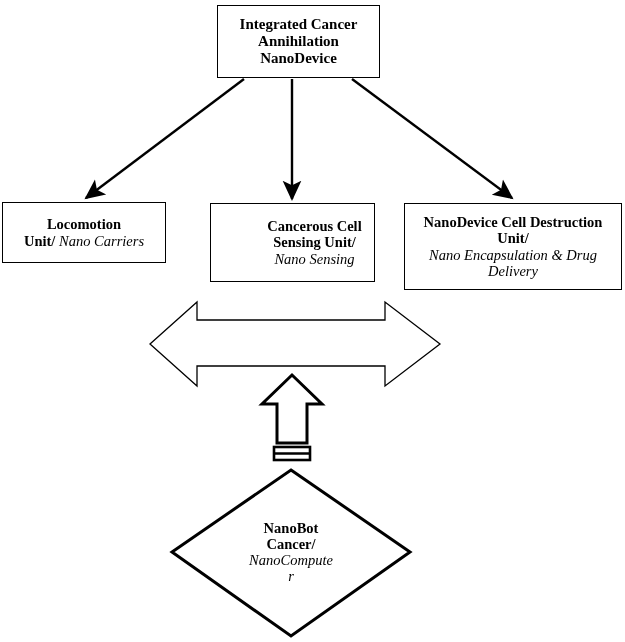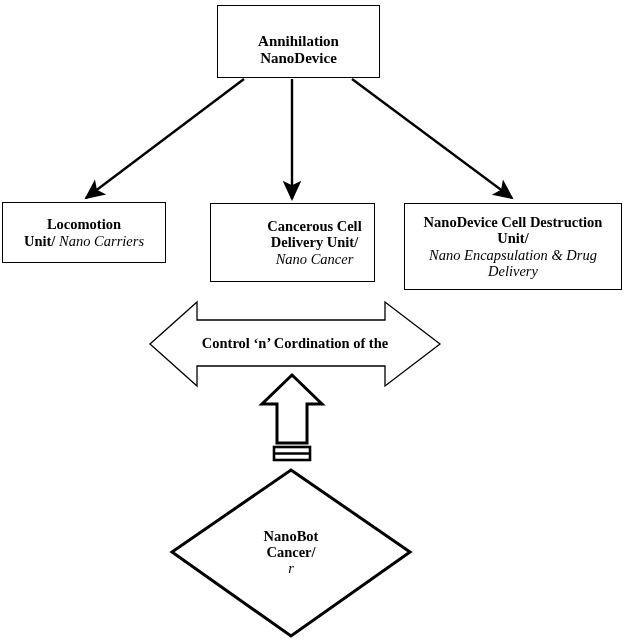--- a/index.html
+++ b/index.html
@@ -75,56 +75,57 @@
     <polygon points="292,375 322,404 307,404 307,443 277,443 277,404 262,404" fill="#ffffff" stroke="#000000" stroke-width="3"></polygon>
 
     <rect x="274" y="447" width="36" height="13" fill="#ffffff" stroke="#000000" stroke-width="2.6"></rect>
     <line x1="274" y1="453.5" x2="310" y2="453.5" stroke="#000000" stroke-width="2.6"></line>
 
     <polygon points="291,470 410,552 291,636 172,552" fill="#ffffff" stroke="#000000" stroke-width="3"></polygon>
   </svg>
 
   <div class="node boxnode" id="top-box">
     <span class="txt b">
-      <br>
+      <span>Integrated Cancer</span><br>
       <span>Annihilation</span><br>
       <span>NanoDevice</span>
     </span>
   </div>
 
   <div class="node boxnode" id="loc-box">
     <span class="txt">
       <span class="b">Locomotion</span><br>
       <span class="b">Unit/</span><span class="bi"> Nano Carriers</span>
     </span>
   </div>
 
   <div class="node boxnode" id="sense-box">
     <span class="txt">
       <span class="b">Cancerous Cell</span><br>
-      <span class="b">Delivery Unit/</span><br>
-      <span class="bi">Nano Cancer</span>
+      <span class="b">Sensing Unit/</span><br>
+      <span class="bi">Nano Sensing</span>
     </span>
   </div>
 
   <div class="node boxnode" id="destroy-box">
     <span class="txt">
       <span class="b">NanoDevice Cell Destruction</span><br>
       <span class="b">Unit/</span><br>
       <span class="bi">Nano Encapsulation &amp; Drug Delivery</span>
     </span>
   </div>
 
   <div class="node" id="banner-label">
     <span class="txt b">
-      <span>Control ‘n’ Cordination of the</span><br>
+      <br>
     </span>
   </div>
 
   <div class="node" id="diamond-label">
     <span class="txt">
       <span class="b">NanoBot</span><br>
       <span class="b">Cancer/</span><br>
+      <span class="bi wrapline">NanoCompute</span>
       <span class="bi wrapline">r</span>
     </span>
   </div>
 
 </div>
 
 </body></html>

